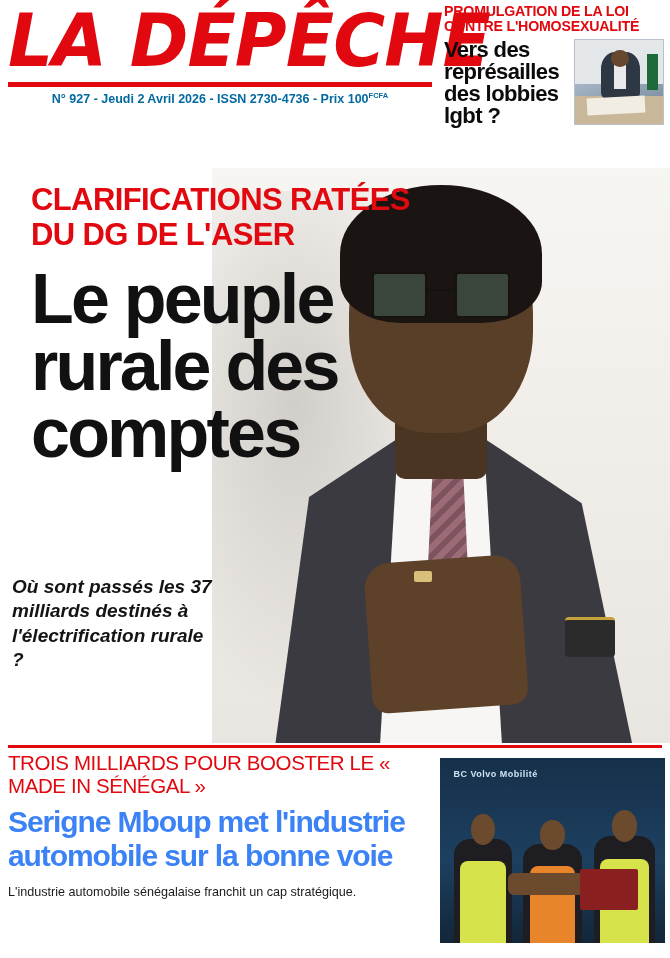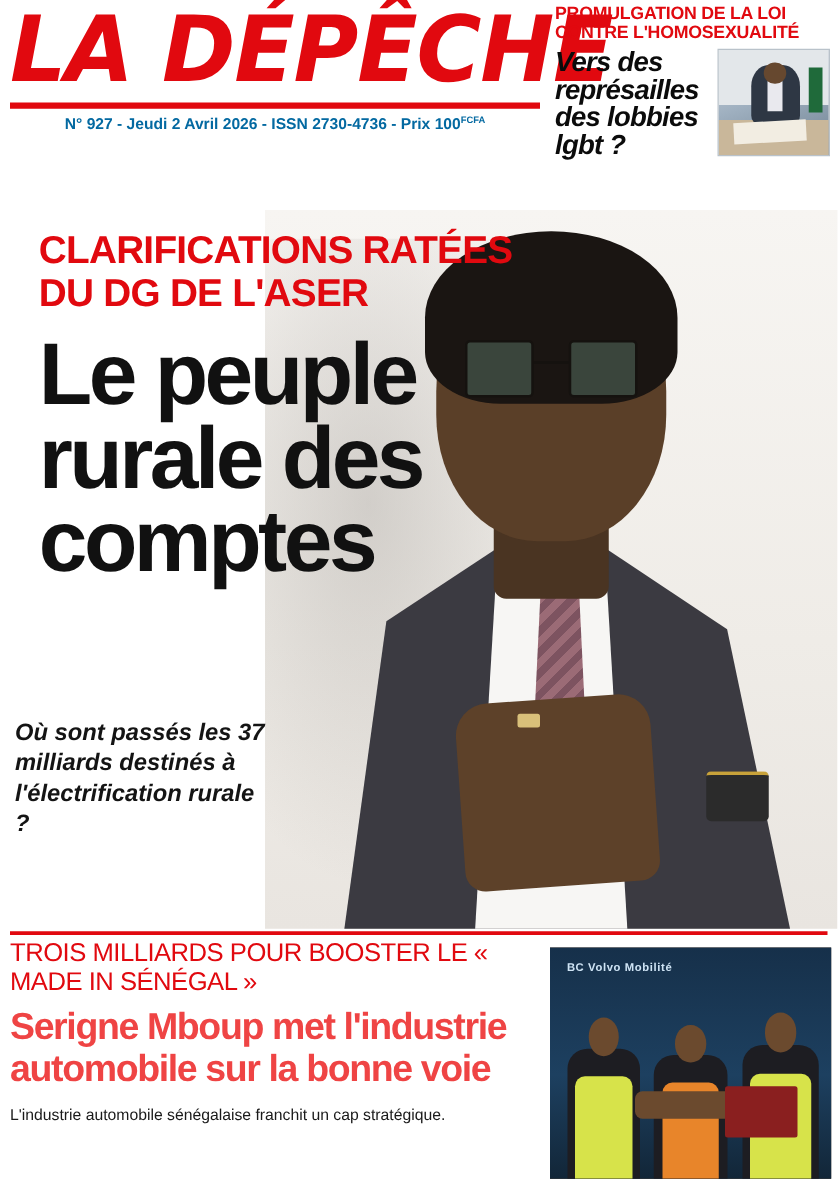--- a/index.html
+++ b/index.html
@@ -90,21 +90,20 @@
     display: flex;
     gap: 6px;
   }
   .teaser-head {
     font-weight: bold;
     font-size: 22px;
     line-height: 1.0;
     color: #0b0b0b;
     letter-spacing: -0.6px;
     width: 124px;
-    font-style: italic;
   }
   .teaser-photo {
     width: 90px;
     height: 86px;
     flex: 0 0 90px;
     position: relative;
     overflow: hidden;
     background: linear-gradient(160deg,#cfd6dd 0%, #9fb0c0 45%, #6d7f8f 100%);
     border: 1px solid #b9c2ca;
   }
@@ -218,38 +217,38 @@
   }
   .bottom-kicker {
     color: #e1090f;
     font-weight: normal;
     font-size: 20.5px;
     line-height: 1.12;
     letter-spacing: -0.4px;
   }
   .bottom-head {
     margin-top: 7px;
-    color: #ef4444;
+    color: #3b82f6;
     font-weight: bold;
     font-size: 30px;
     line-height: 1.13;
     letter-spacing: -1.1px;
   }
   .bottom-standfirst {
     margin-top: 12px;
     font-size: 12.6px;
     color: #1a1a1a;
     line-height: 1.25;
   }
   .bottom-photo {
     position: absolute;
     left: 440px; top: 6px;
     width: 225px; height: 185px;
     overflow: hidden;
-    background: #000000;
+    background: #4d7c0f;
   }
   .bp-bg { position:absolute; inset:0; background: linear-gradient(180deg,#16304a 0%, #1d4060 55%, #122638 100%); }
   .bp-banner { position:absolute; left:6%; top:6%; width:74%; height:18%; color:#cfe4f5; font-size:9px; font-weight:bold; letter-spacing:.5px; }
   .bp-p1, .bp-p2, .bp-p3 { position:absolute; bottom:0; }
   .bp-p1 { left:2%;  width:34%; height:76%; }
   .bp-p2 { left:33%; width:34%; height:72%; }
   .bp-p3 { left:64%; width:36%; height:78%; }
   .bp-body { position:absolute; left:12%; bottom:0; width:76%; height:74%; border-radius:16px 16px 0 0; }
   .bp-vest { position:absolute; left:20%; bottom:0; width:60%; height:58%; background:#d7e34a; border-radius:8px 8px 0 0; }
   .bp-vest.orange { background:#e8852a; }

